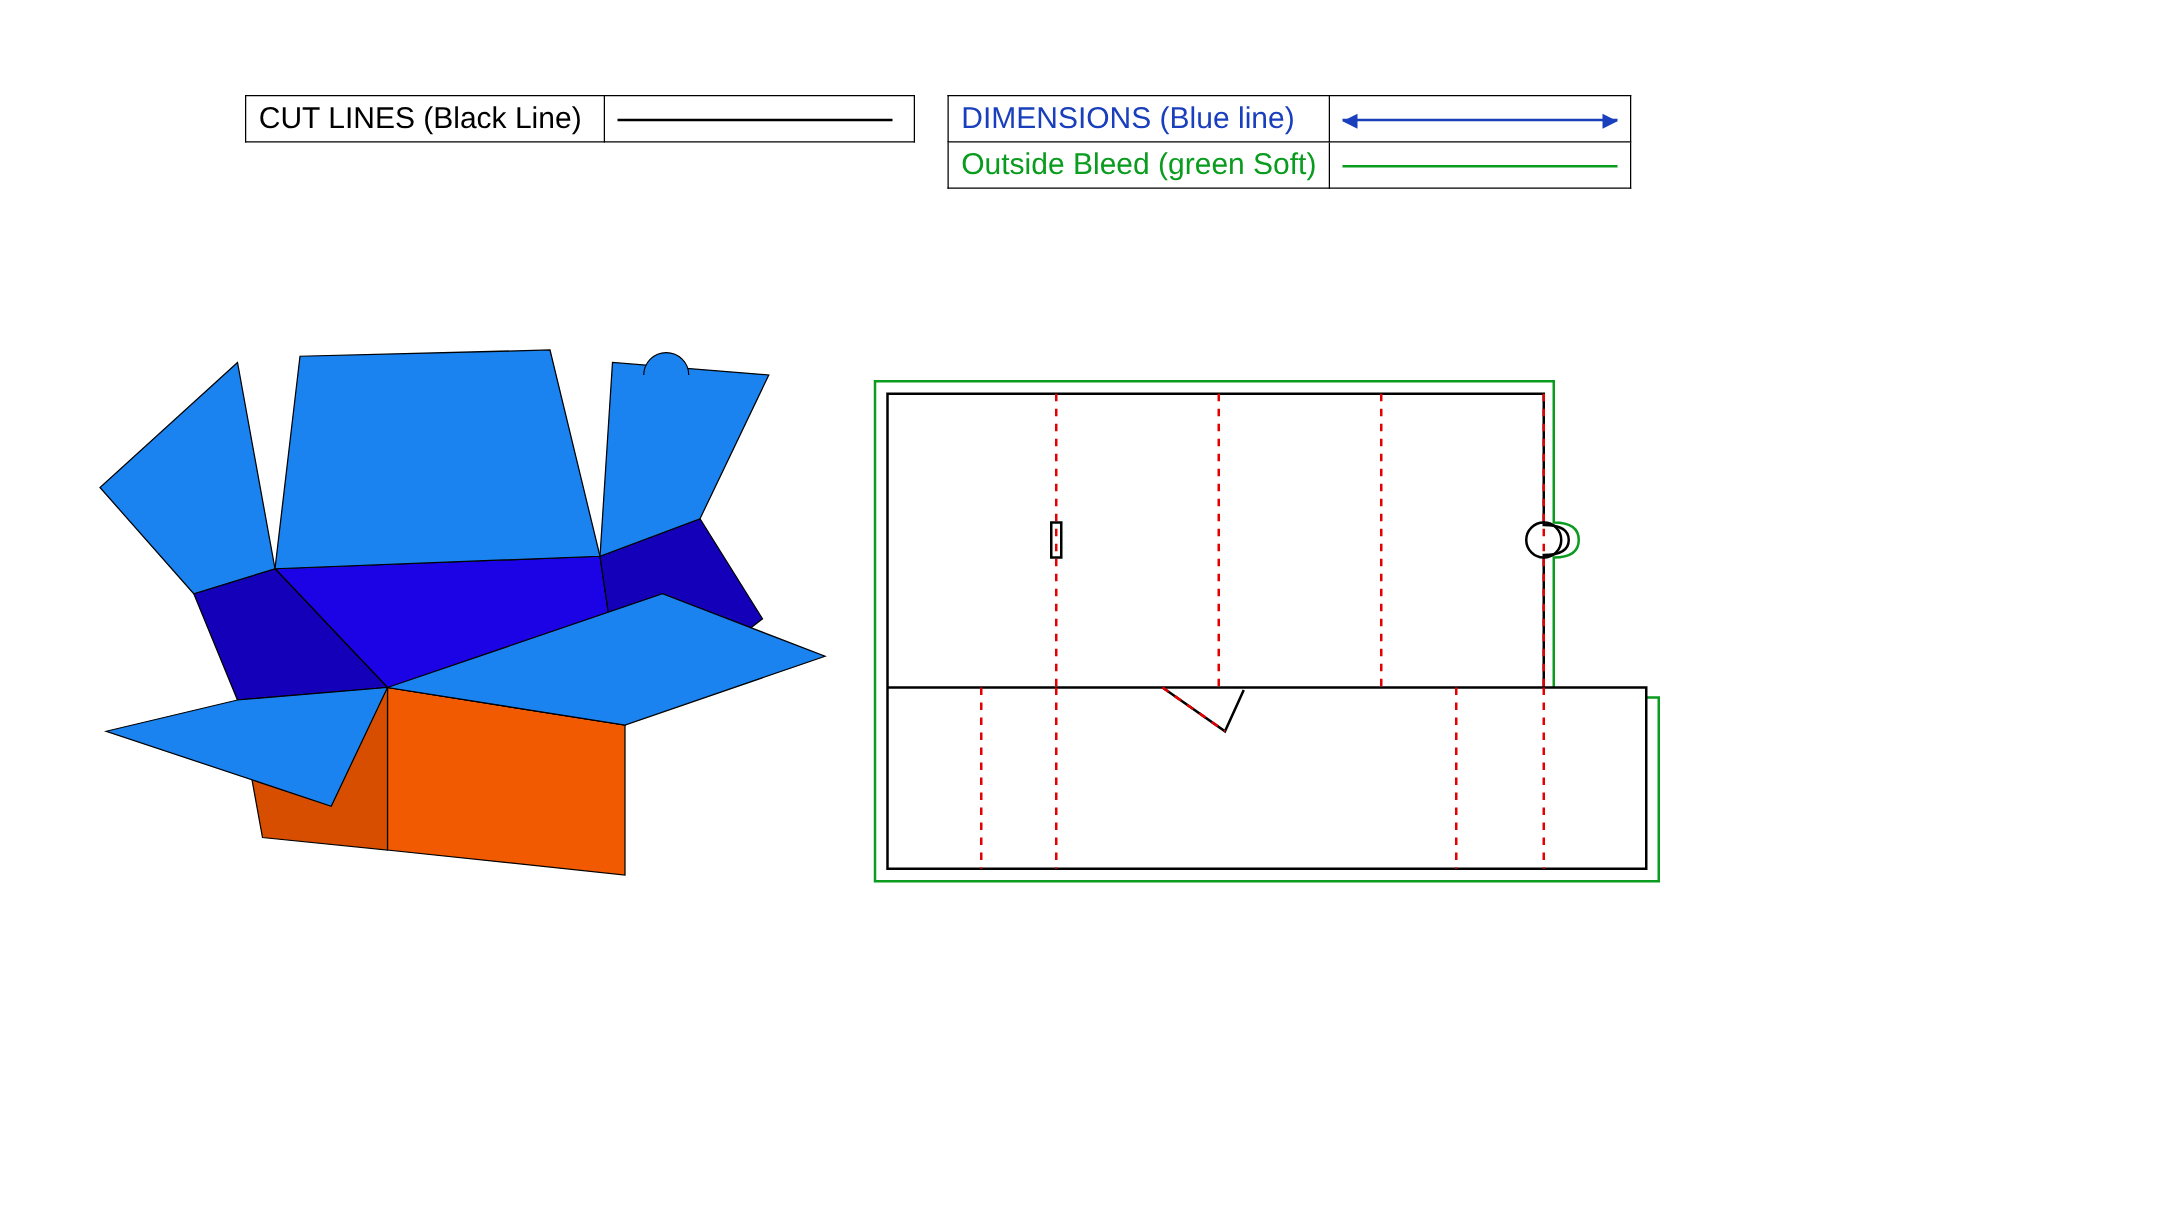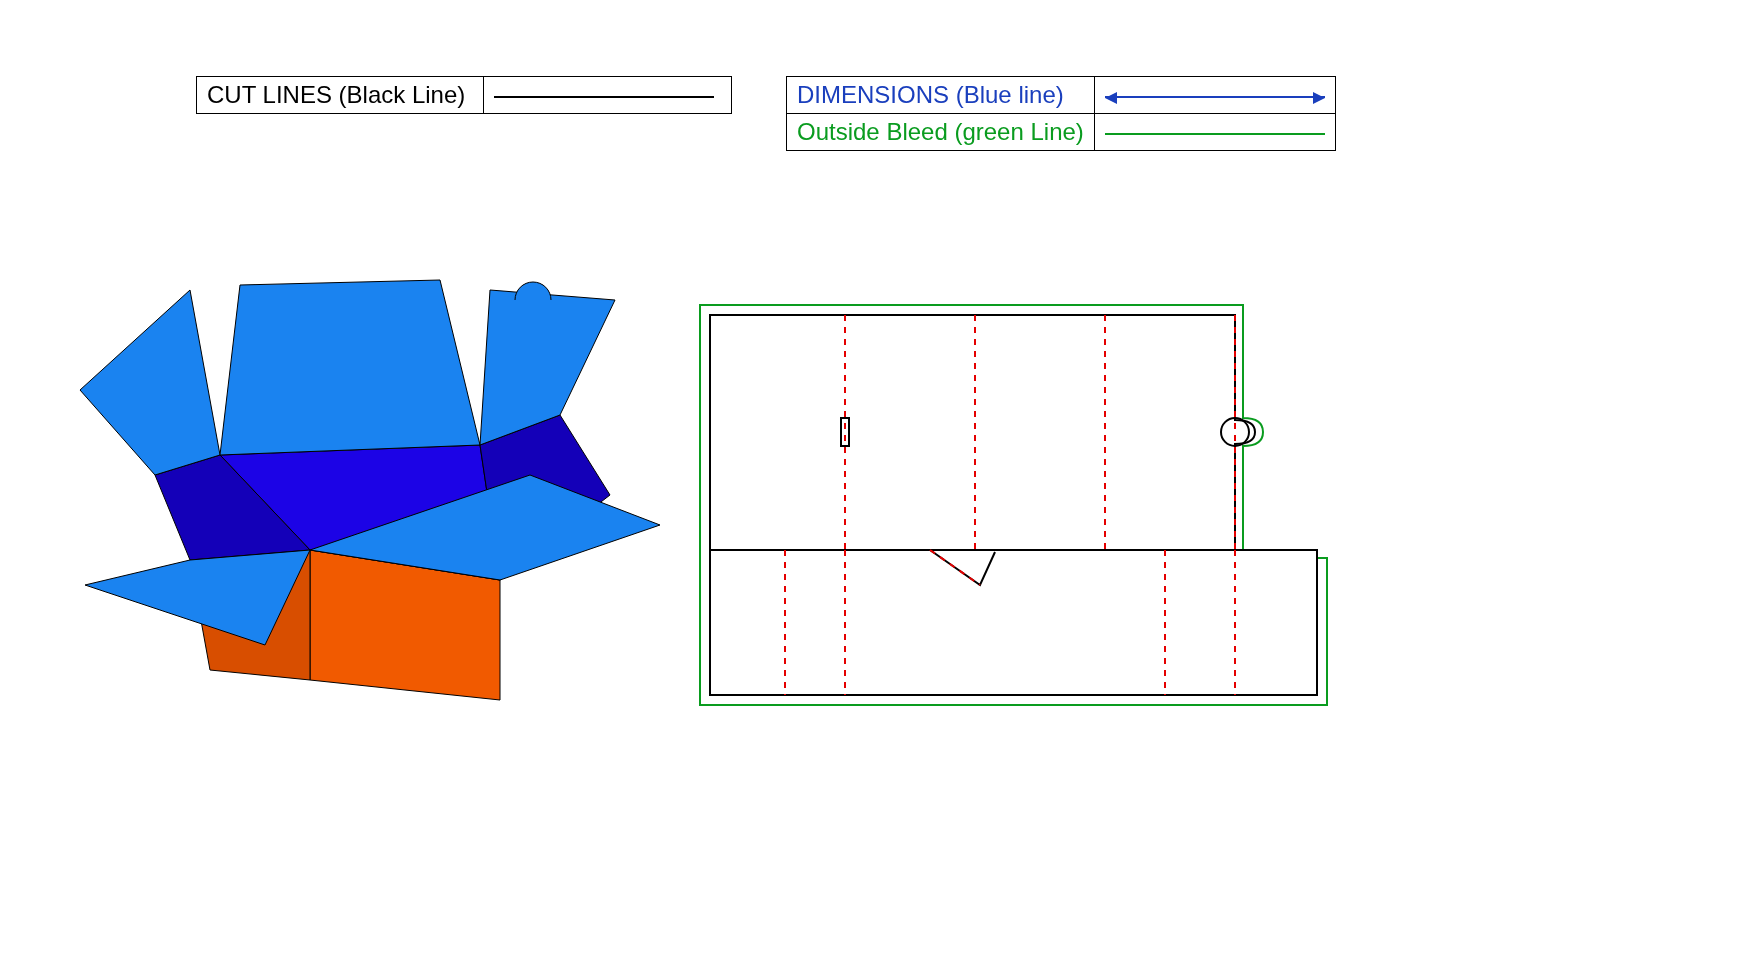--- a/index.html
+++ b/index.html
@@ -1,20 +1,20 @@
 <!DOCTYPE html>
 <html><head>
 <meta charset="utf-8">
 <style>
   html,body{margin:0;padding:0;width:1742px;height:980px;background:#fff;font-family:Arial,Helvetica,sans-serif;}
   .canvas{position:relative;width:1742px;height:980px;}
   .legend-table{position:absolute;border:1px solid #000;border-collapse:collapse;padding-left:10px;}
   .legend-table td{border:1px solid #000;padding:4px 10px;font-size:24px;white-space:nowrap;}
   .lg1{left:196px;top:76px;width:536px;}
-  .lg2{left:786px;top:76px;width:546px;border-radius:28px;}
+  .lg2{left:758px;top:76px;width:546px;border-radius:28px;}
   .txt-black{color:#000;}
   .txt-red{color:#e40000;}
   .txt-blue{color:#1a3fbd;}
   .txt-green{color:#0a9c1f;}
   .sample{display:inline-block;vertical-align:middle;width:220px;}
   .line-solid{border-top:2px solid #000;height:0;}
   .line-dash{border-top:2px dashed #e40000;height:0;}
   .line-green{border-top:2px solid #0a9c1f;height:0;}
   .arrow-blue{position:relative;height:0;border-top:2px solid #1a3fbd;}
   .arrow-blue::before,.arrow-blue::after{content:'';position:absolute;top:-6px;border-top:6px solid transparent;border-bottom:6px solid transparent;}
@@ -42,21 +42,21 @@
   <table class="legend-table lg2">
     <tbody>
         <tr>
       <td class="txt-blue">
         <span>DIMENSIONS (Blue line)</span>
       </td>
       <td><span class="sample arrow-blue"></span></td>
     </tr>
     <tr>
       <td class="txt-green">
-        <span>Outside Bleed (green Line)</span>
+        <span>Outside Bleed (green Soft)</span>
       </td>
       <td><span class="sample line-green"></span></td>
     </tr>
   </tbody>
     </table>
 
   <svg class="box-3d" width="640" height="500" viewBox="0 0 640 500">
 
     <polygon points="250,300 440,330 440,450 250,430" fill="#f15a00" stroke="#000" stroke-width="1"></polygon>
     <polygon points="250,300 130,310 150,420 250,430" fill="#d84e00" stroke="#000" stroke-width="1"></polygon>

